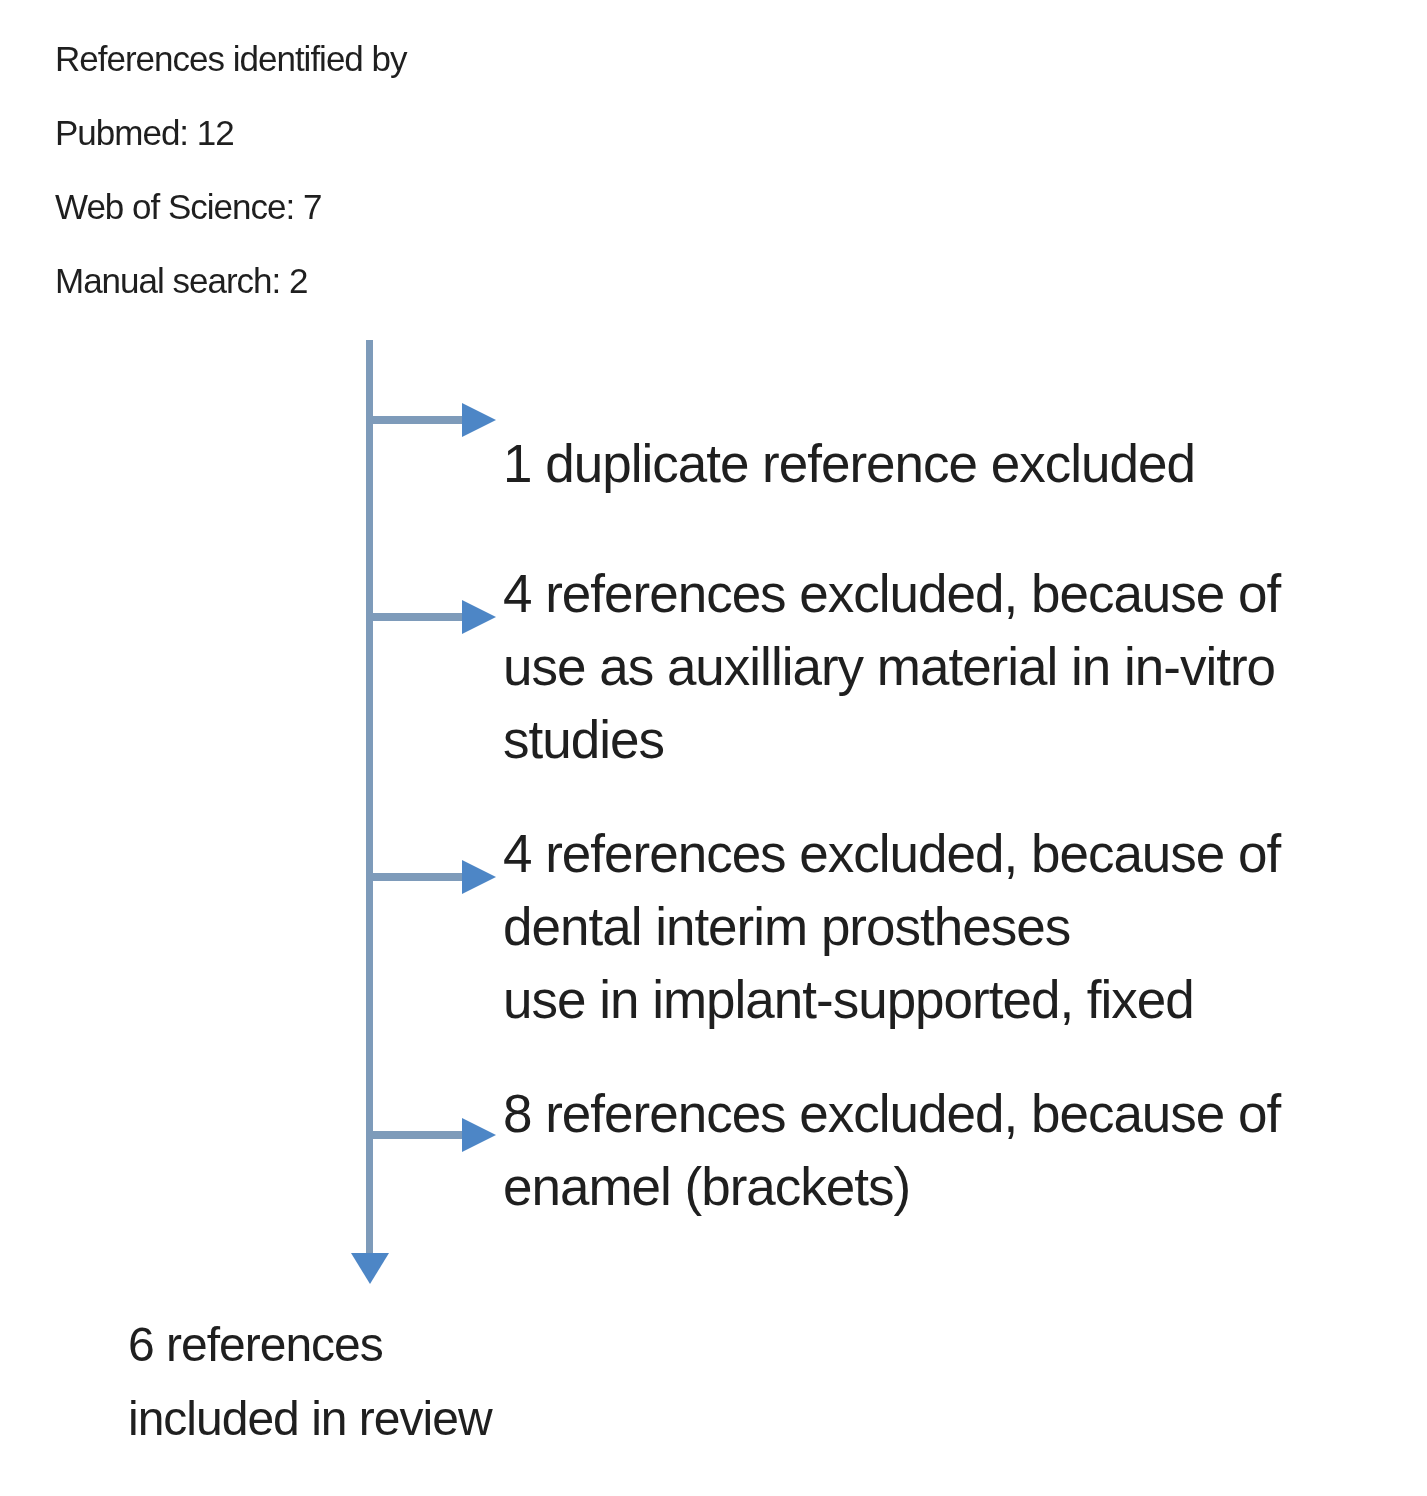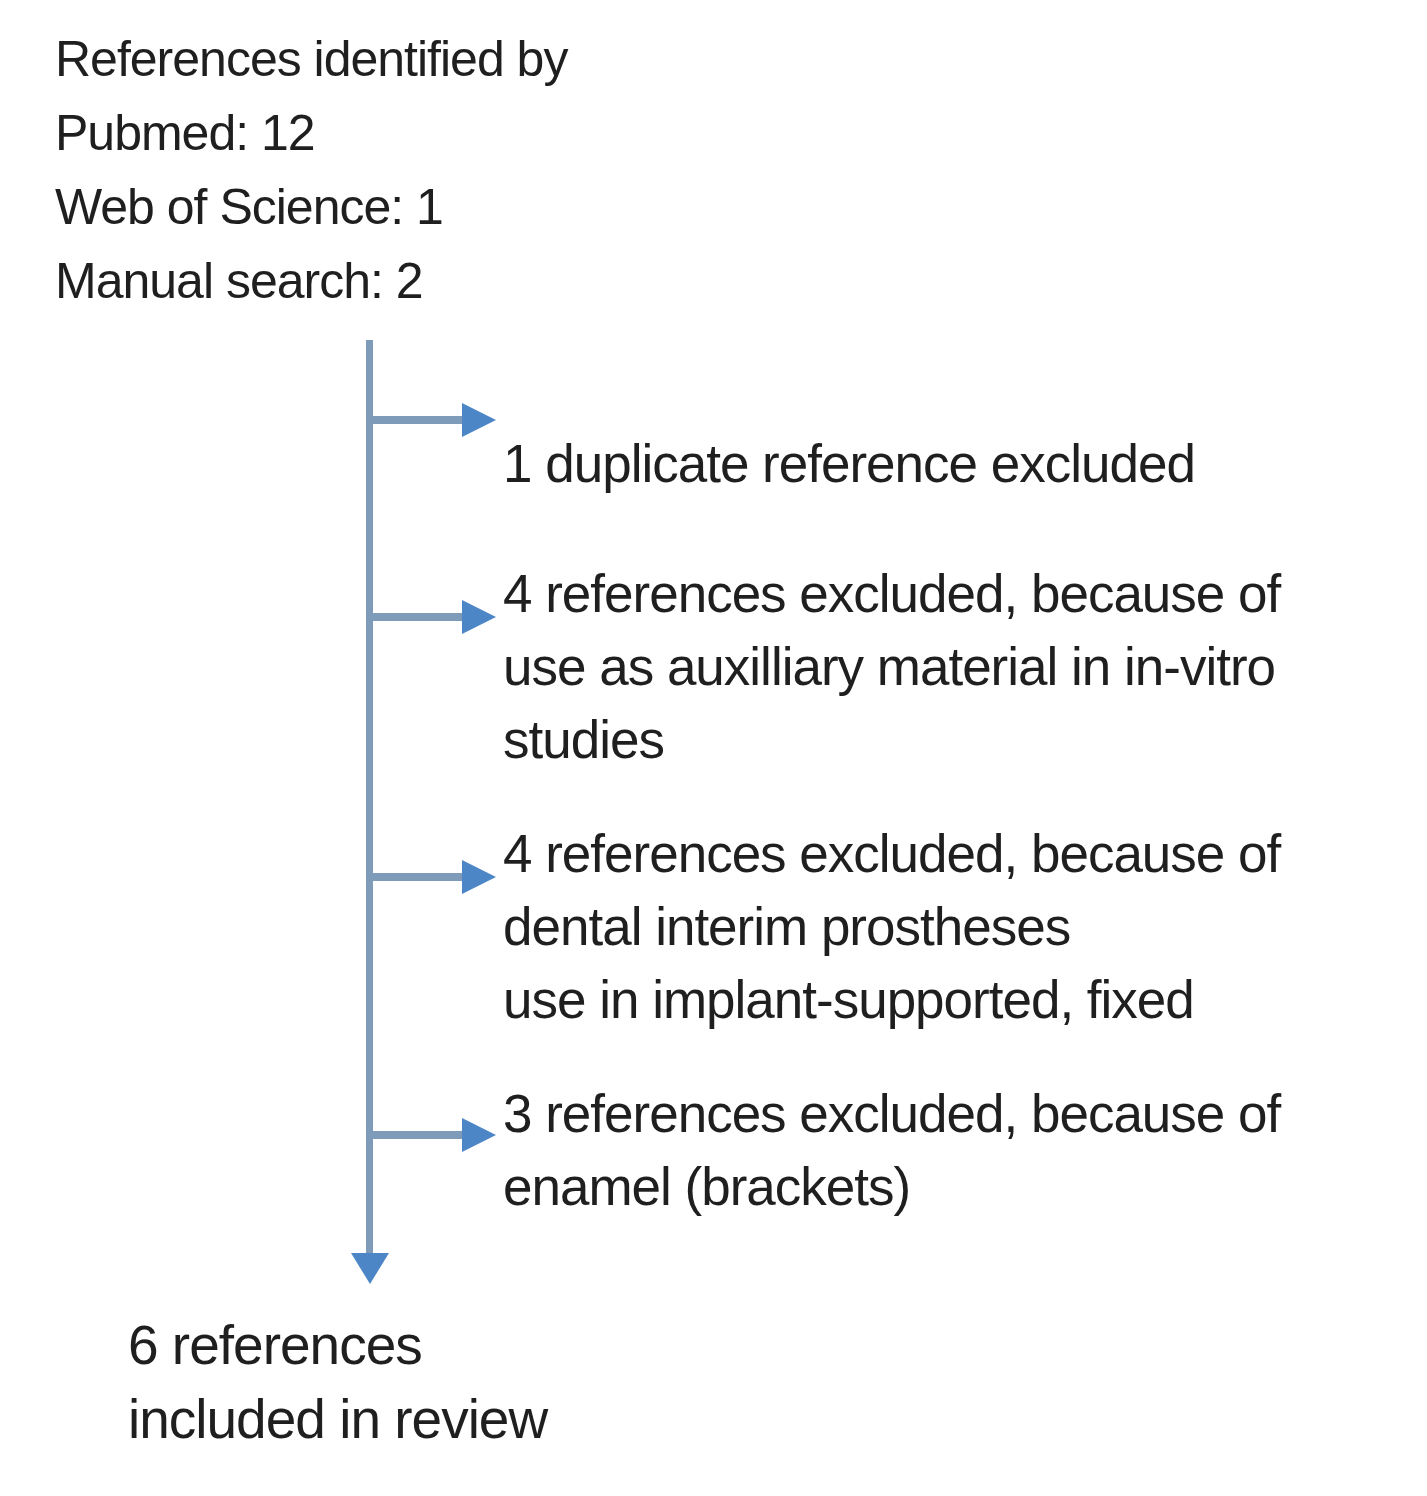--- a/index.html
+++ b/index.html
@@ -13,27 +13,27 @@
   .canvas {
     position: relative;
     width: 1427px;
     height: 1496px;
     background: var(--background, #ffffff);
     overflow: hidden;
     font-family: "Liberation Sans", sans-serif;
     color: var(--text, #1f1f1f);
   }
   .txt { position: absolute; white-space: nowrap; }
-  .source { left: 55px; top: 22px; font-size: 50px; line-height: 74px; letter-spacing: -1px; }
+  .source { left: 55px; top: 22px; font-size: 35px; line-height: 74px; letter-spacing: -1px; }
   .note   { left: 503px; font-size: 53px; line-height: 73px; letter-spacing: -1px; margin-top: 43px; }
   .note-1 { top: 384px; }
   .note-2 { top: 514px; }
   .note-3 { top: 774px; }
   .note-4 { top: 1034px; }
-  .result { left: 128px; top: 1308px; font-size: 55px; line-height: 74px; letter-spacing: -1px; }
+  .result { left: 128px; top: 1308px; font-size: 48px; line-height: 74px; letter-spacing: -1px; }
 
   .vline {
     position: absolute;
     left: 366px; top: 340px;
     width: 7px; height: 915px;
     background: var(--arrow-shaft, #7e9bba);
   }
   .vhead {
     position: absolute;
     left: 351px; top: 1253px;
@@ -61,21 +61,21 @@
   }
 </style>
 </head>
 <body>
 
 <div class="canvas">
 
   <div class="txt source">
     <div>References identified by</div>
     <div>Pubmed: 12</div>
-    <div>Web of Science: 1</div>
+    <div>Web of Science: 7</div>
     <div>Manual search: 2</div>
   </div>
 
   <div class="vline"></div>
   <div class="vhead"></div>
 
   <div class="harrow harrow-1">
     <div class="shaft"></div>
     <div class="head"></div>
   </div>
@@ -102,21 +102,21 @@
     <div>studies</div>
   </div>
 
   <div class="txt note note-3">
     <div>4 references excluded, because of</div>
     <div>dental interim prostheses</div>
     <div>use in implant-supported, fixed</div>
   </div>
 
   <div class="txt note note-4">
-    <div>3 references excluded, because of</div>
+    <div>8 references excluded, because of</div>
     <div>enamel (brackets)</div>
   </div>
 
   <div class="txt result">
     <div>6 references</div>
     <div>included in review</div>
   </div>
 
 </div>
 

